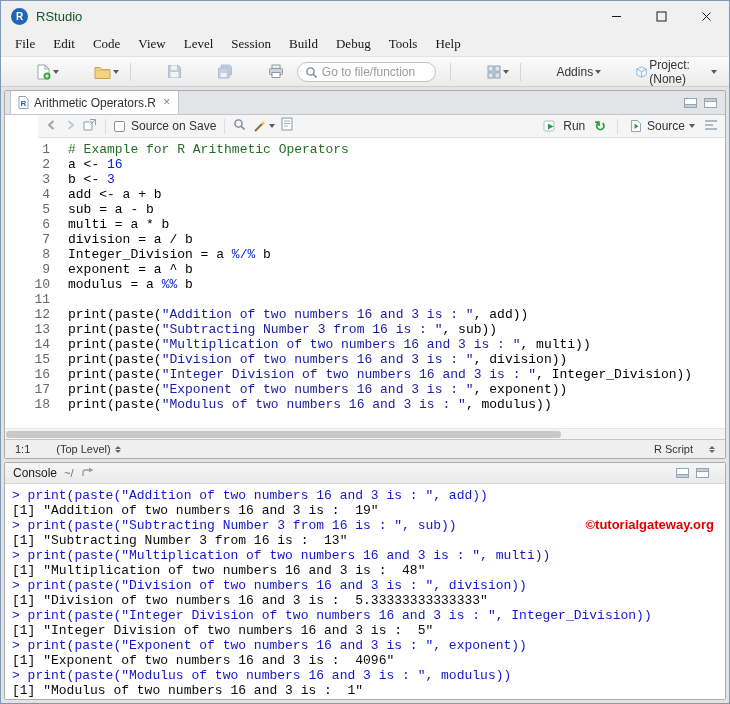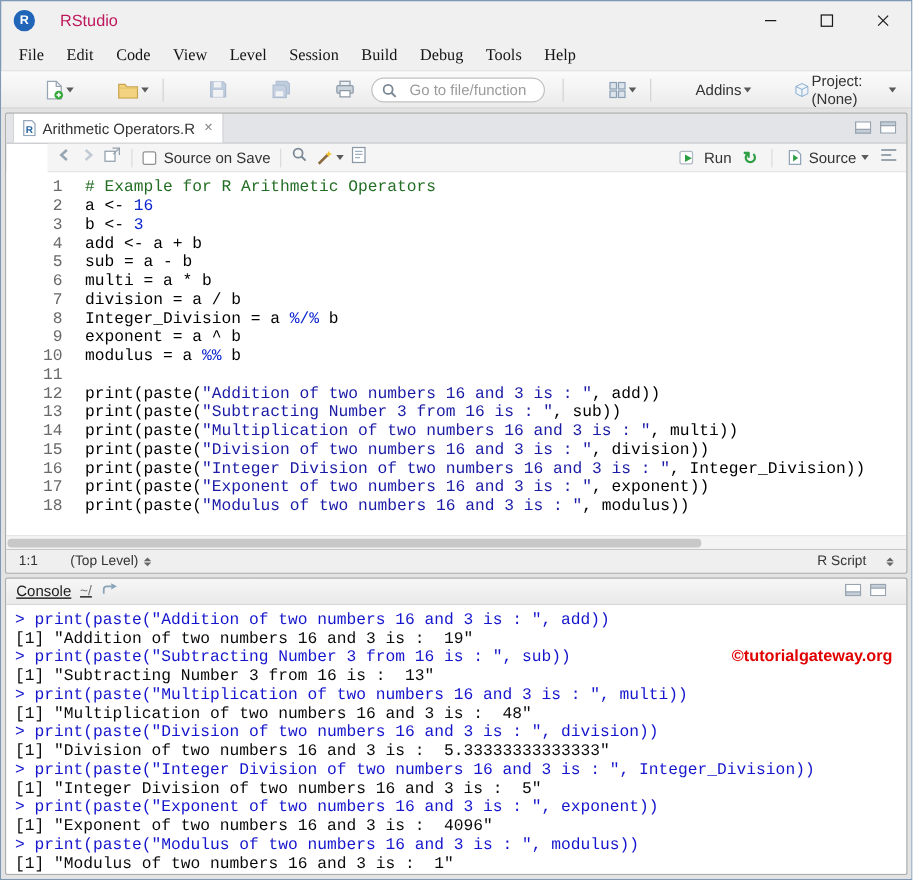--- a/index.html
+++ b/index.html
@@ -3,35 +3,35 @@
 <meta charset="utf-8">
 <style>
   *{margin:0;padding:0;box-sizing:border-box;}
   html,body{width:730px;height:704px;overflow:hidden;}
   body{font-family:"Liberation Sans",sans-serif;background:#FFFFFF;}
   .window{width:730px;height:704px;border:1px solid #7E99B5;background:#F0F0F0;display:flex;flex-direction:column;}
 
   
   .titlebar{height:30px;flex:none;display:flex;align-items:center;}
   .app-icon{width:17px;height:17px;border-radius:50%;background:#2065B8;color:#fff;font-size:10px;font-weight:bold;display:flex;align-items:center;justify-content:center;margin-left:10px;}
-  .title-text{margin-left:20px;font-size:13px;color:#be185d;}
+  .title-text{margin-left:8px;font-size:13px;color:#14532d;}
   .win-controls{margin-left:auto;display:flex;height:100%;}
   .win-btn{width:45px;display:flex;align-items:center;justify-content:center;}
 
   
   .menubar{height:25px;flex:none;display:flex;align-items:center;padding-left:5px;}
   .menu-item{font-size:13px;color:#141414;padding:3px 9px;font-family:Liberation Serif, serif;}
 
   
   .toolbar{height:31px;flex:none;background:linear-gradient(#FBFBFB,#EBEBEB);border-top:1px solid #E3E3E3;border-bottom:1px solid #CFCFCF;display:flex;align-items:center;padding:0 7px;gap:4px;}
   .tb-btn{display:flex;align-items:center;gap:2px;padding:2px 3px;margin-left:25px;}
   .tb-sep{width:1px;height:18px;background:#D4D4D4;margin:0 4px;}
   .caret{width:0;height:0;border-left:3.5px solid transparent;border-right:3.5px solid transparent;border-top:4px solid #5A5A5A;display:inline-block;}
   .goto-wrap{position:relative;margin:0 6px;}
-  .goto-input{width:139px;height:20px;border:1px solid #C2C2C2;border-radius:10px;padding:0 8px 0 24px;font-size:12px;color:#444;background:#FFFFFF;outline:none;font-family:"Liberation Sans",sans-serif;text-align:center;}
+  .goto-input{width:139px;height:20px;border:1px solid #C2C2C2;border-radius:10px;padding:0 8px 0 24px;font-size:12px;color:#444;background:#FFFFFF;outline:none;font-family:"Liberation Sans",sans-serif;}
   .goto-input::placeholder{color:#9B9B9B;}
   .goto-mag{position:absolute;left:8px;top:4px;}
   .tb-label{font-size:12px;color:#333;}
   .tb-right{margin-left:auto;display:flex;align-items:center;gap:5px;padding-right:2px;}
   .disabled{opacity:.45;}
 
   
   .workspace{flex:1;min-height:0;background:#E3E3E3;padding:3px;display:flex;flex-direction:column;gap:3px;}
   .pane{border:1px solid #ACACAC;border-radius:2px;background:#fff;display:flex;flex-direction:column;overflow:hidden;}
   .editor-pane{height:369px;flex:none;}
@@ -68,21 +68,21 @@
   .hscroll{height:11px;flex:none;background:#F4F4F4;border-top:1px solid #E6E6E6;position:relative;}
   .hthumb{position:absolute;left:1px;top:2px;width:555px;height:7px;border-radius:3px;background:#C8C8C8;}
   .statusbar{height:19px;flex:none;background:#EFEFEF;border-top:1px solid #C6C6C6;display:flex;align-items:center;font-size:11px;color:#333;padding:0 10px;}
   .sb-scope{margin-left:26px;display:flex;align-items:center;gap:4px;}
   .sb-right{margin-left:auto;display:flex;align-items:center;gap:16px;}
   .updown{display:inline-flex;flex-direction:column;gap:1px;}
   .updown .u{width:0;height:0;border-left:3px solid transparent;border-right:3px solid transparent;border-bottom:3.5px solid #666;}
   .updown .d{width:0;height:0;border-left:3px solid transparent;border-right:3px solid transparent;border-top:3.5px solid #666;}
 
   
-  .console-header{height:21px;flex:none;background:linear-gradient(#F6F6F6,#EAEAEA);border-bottom:1px solid #D6D6D6;display:flex;align-items:center;gap:7px;padding:0 8px;text-decoration:underline;}
+  .console-header{height:21px;flex:none;background:linear-gradient(#F6F6F6,#EAEAEA);border-bottom:1px solid #D6D6D6;display:flex;align-items:center;gap:7px;padding:0 8px;}
   .console-title{font-size:12px;color:#1C1C1C;}
   .console-path{font-size:11px;color:#6F6F6F;}
   .console-body{flex:1;min-height:0;background:#fff;font-family:"Liberation Mono","DejaVu Sans Mono",monospace;font-size:13px;line-height:15px;padding:4px 0 0 7px;position:relative;overflow:hidden;}
   .con-line{white-space:pre;height:15px;}
   .con-input{color:#1515CD;}
   .con-output{color:#0A0A0A;}
   .watermark{position:absolute;top:33px;right:11px;font-family:"Liberation Sans",sans-serif;font-weight:bold;font-size:13px;color:#E00000;}
 </style>
 </head>
 <body>

